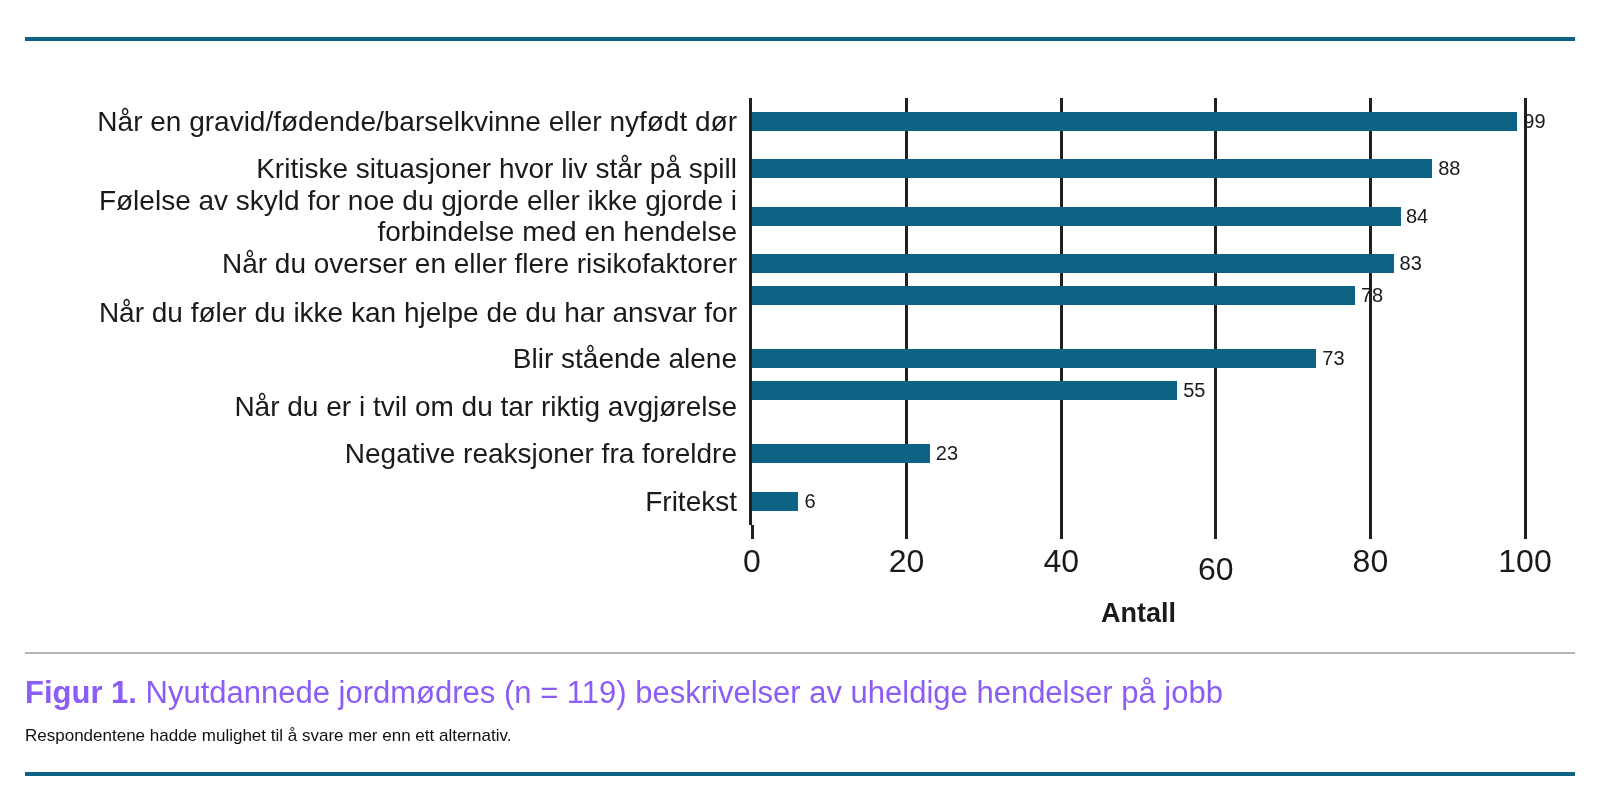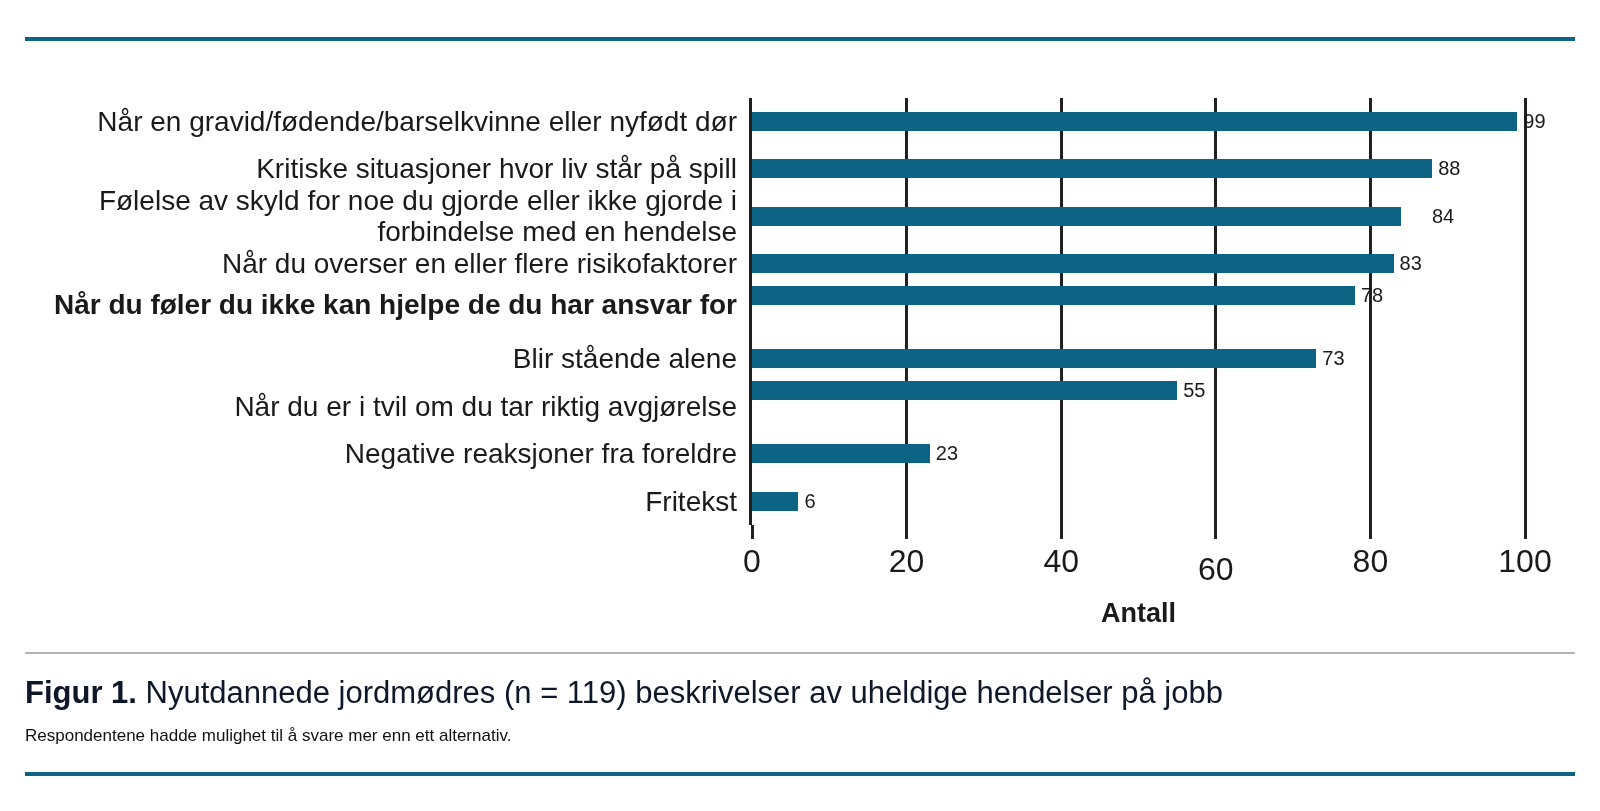--- a/index.html
+++ b/index.html
@@ -163,21 +163,21 @@
   
   .caption {
     position: absolute;
     left: 25px;
     top: 672px;
     width: 1550px;
   }
   .caption-main {
     font-size: 31px;
     line-height: 42px;
-    color: #0f172a;
+    color: #8b5cf6;
     margin: 0 0 6px 0;
     white-space: nowrap;
   }
   .caption-main .lead {
     font-weight: bold;
   }
   .caption-sub {
     font-size: 17px;
     line-height: 32px;
     color: #111111;
@@ -192,21 +192,21 @@
 
   <div class="rule-top"></div>
 
   <div class="chart">
 
     <div class="cat-labels" id="cat-labels">
         <div class="cat-label" style="top: 8px;">Når en gravid/fødende/barselkvinne eller nyfødt dør</div>
         <div class="cat-label" style="top: 87.3889px;">Følelse av skyld for noe du gjorde eller ikke gjorde i forbindelse med en hendelse</div>
         <div class="cat-label" style="top: 55.4444px;">Kritiske situasjoner hvor liv står på spill</div>
         <div class="cat-label" style="top: 150.333px;">Når du overser en eller flere risikofaktorer</div>
-        <div class="cat-label" style="top: 191px; font-weight: bold;">Når du føler du ikke kan hjelpe de du har ansvar for</div>
+        <div class="cat-label" style="top: 199px;">Når du føler du ikke kan hjelpe de du har ansvar for</div>
         <div class="cat-label" style="top: 245.222px;">Blir stående alene</div>
         <div class="cat-label" style="top: 292.667px;">Når du er i tvil om du tar riktig avgjørelse</div>
         <div class="cat-label" style="top: 340.111px;">Negative reaksjoner fra foreldre</div>
         <div class="cat-label" style="top: 387.556px;">Fritekst</div>
       </div>
 
     <div class="plot">
       <div class="y-axis"></div>
       <div id="gridlines">
           <div class="gridline" style="left: 153.1px;"></div>
@@ -219,21 +219,21 @@
           <div class="row" style="top: 0px; height: 47.4444px;">
             <div class="bar" style="width: 765.27px; background: rgb(13, 99, 132);"></div>
             <div class="bar-value" style="left: 771.27px;">99</div>
           </div>
           <div class="row" style="top: 47.4444px; height: 47.4444px;">
             <div class="bar" style="width: 680.24px; background: rgb(13, 99, 132);"></div>
             <div class="bar-value" style="left: 686.24px;">88</div>
           </div>
           <div class="row" style="top: 94.8889px; height: 47.4444px;">
             <div class="bar" style="width: 649.32px; background: rgb(13, 99, 132);"></div>
-            <div class="bar-value" style="left: 680px;">84</div>
+            <div class="bar-value" style="left: 654px;">84</div>
           </div>
           <div class="row" style="top: 142.333px; height: 47.4444px;">
             <div class="bar" style="width: 641.59px; background: rgb(13, 99, 132);"></div>
             <div class="bar-value" style="left: 647.59px;">83</div>
           </div>
           <div class="row" style="top: 174px; height: 47.4444px; padding-left: 39px;">
             <div class="bar" style="width: 602.94px; background: rgb(13, 99, 132);"></div>
             <div class="bar-value" style="left: 608.94px;">78</div>
           </div>
           <div class="row" style="top: 237.222px; height: 47.4444px;">

